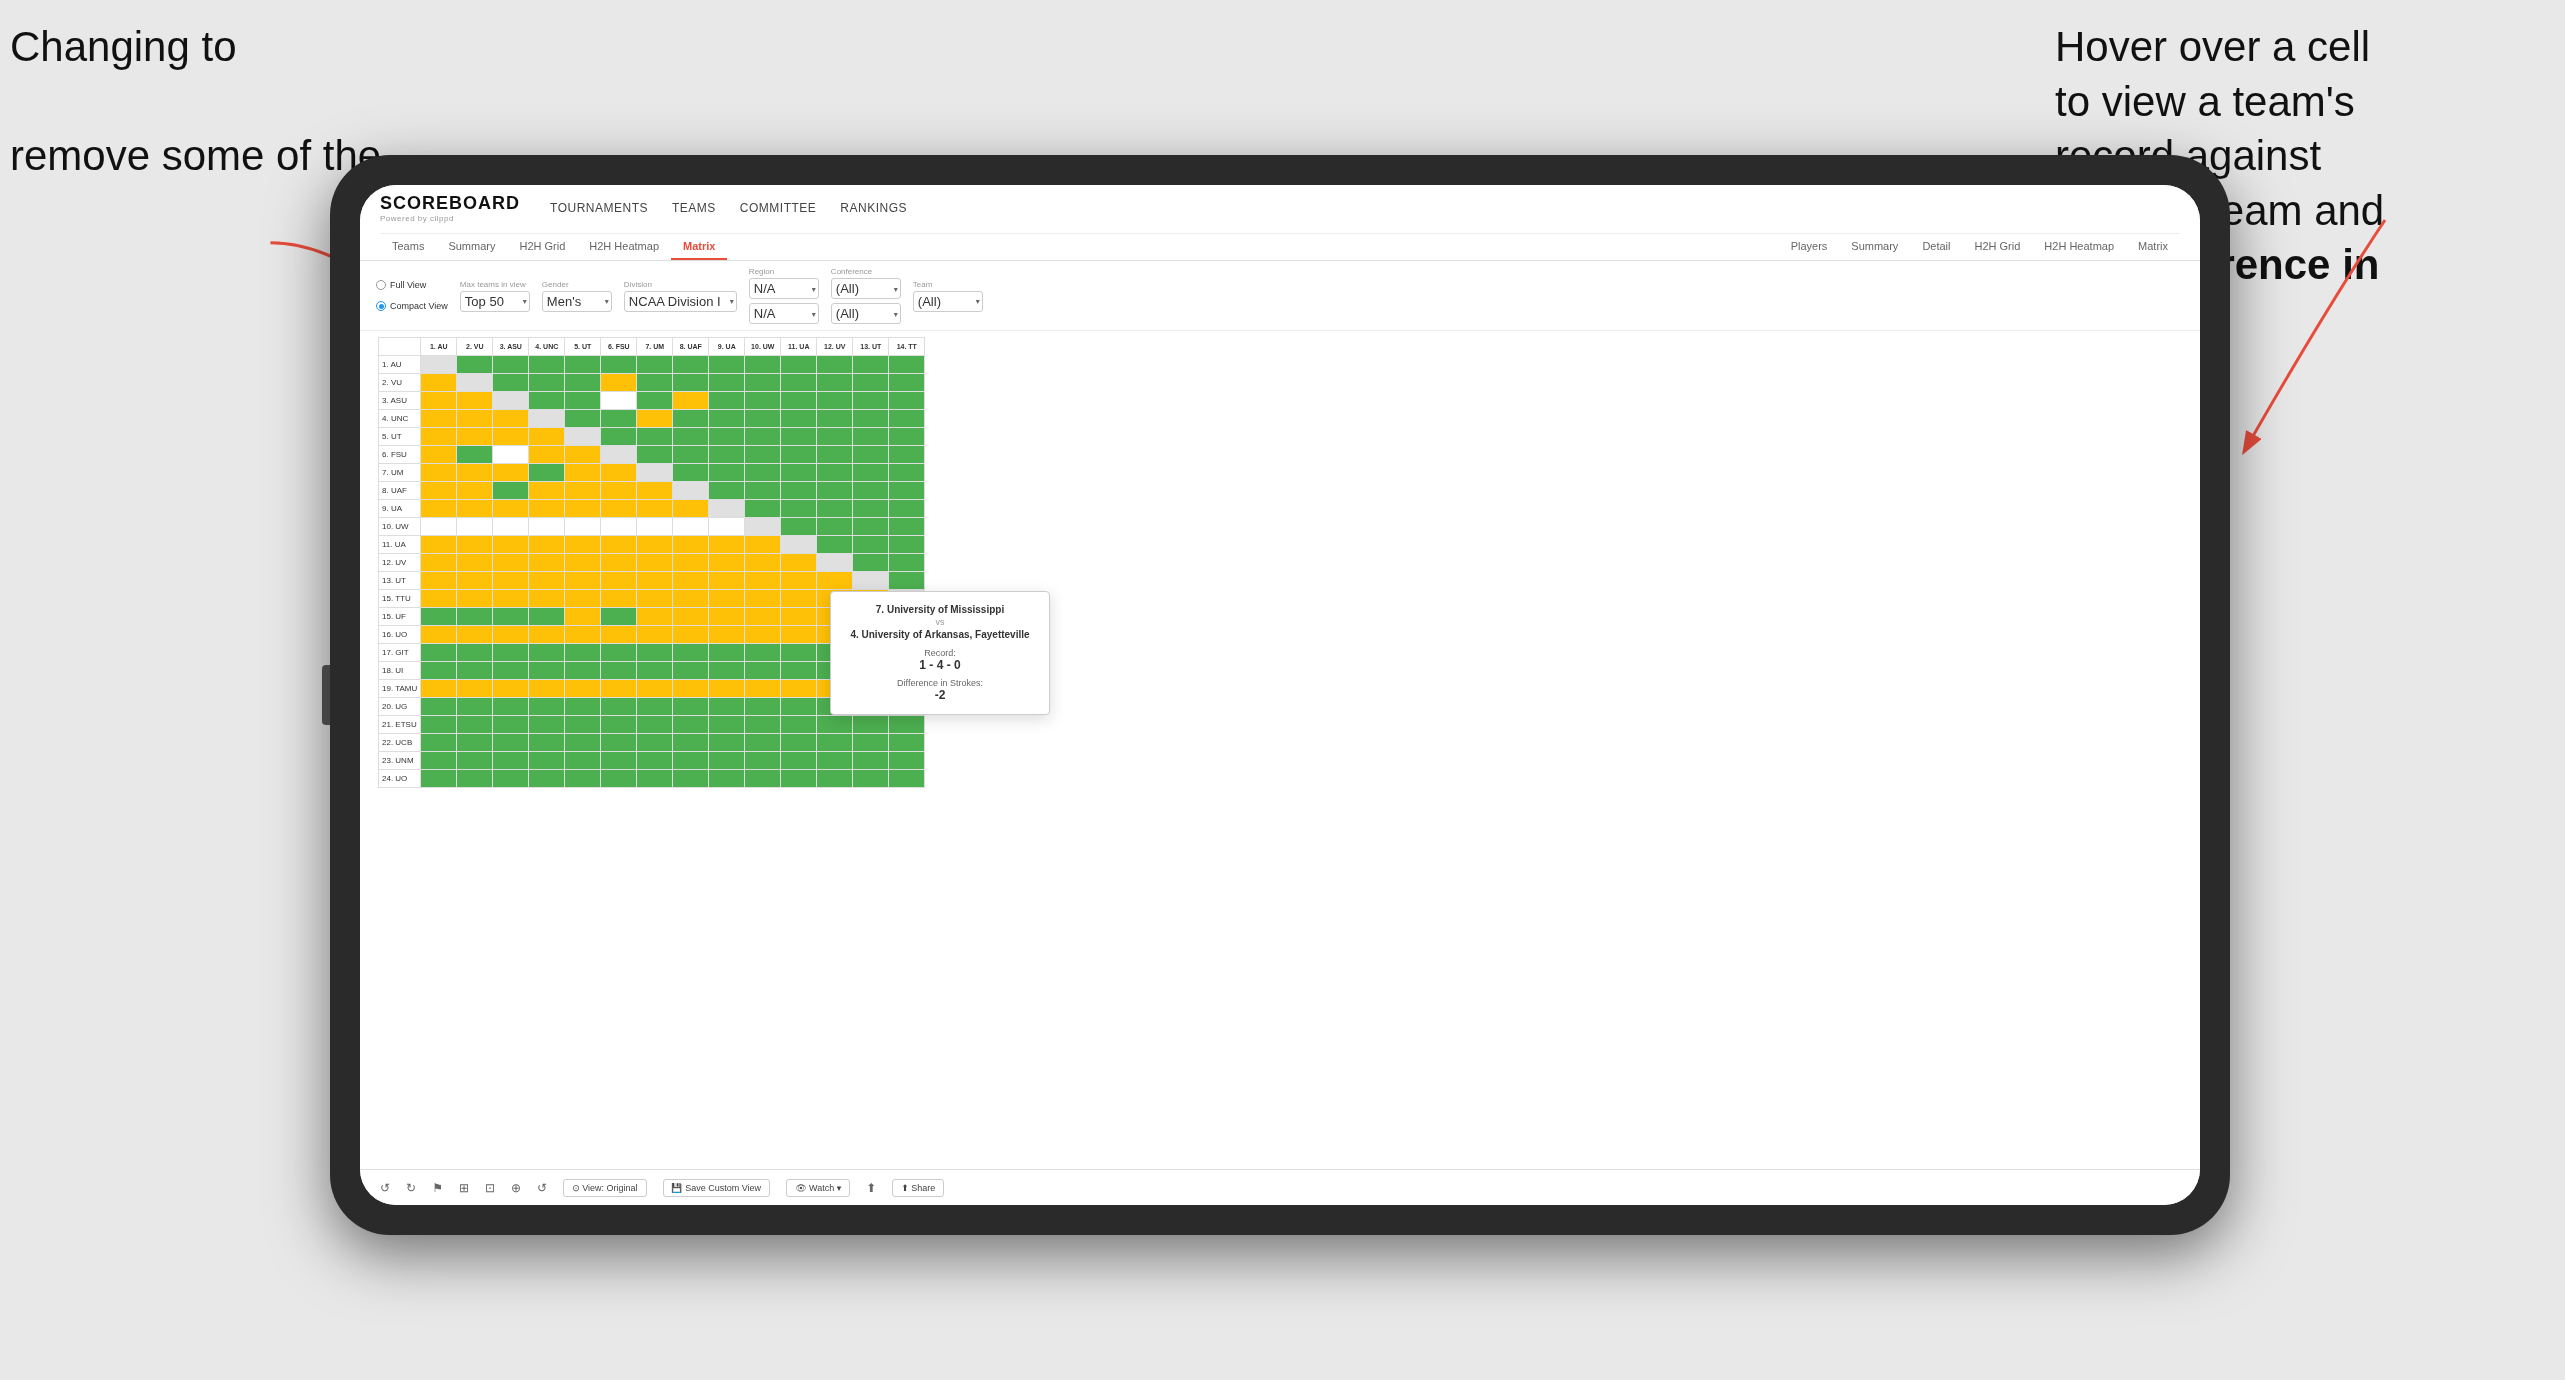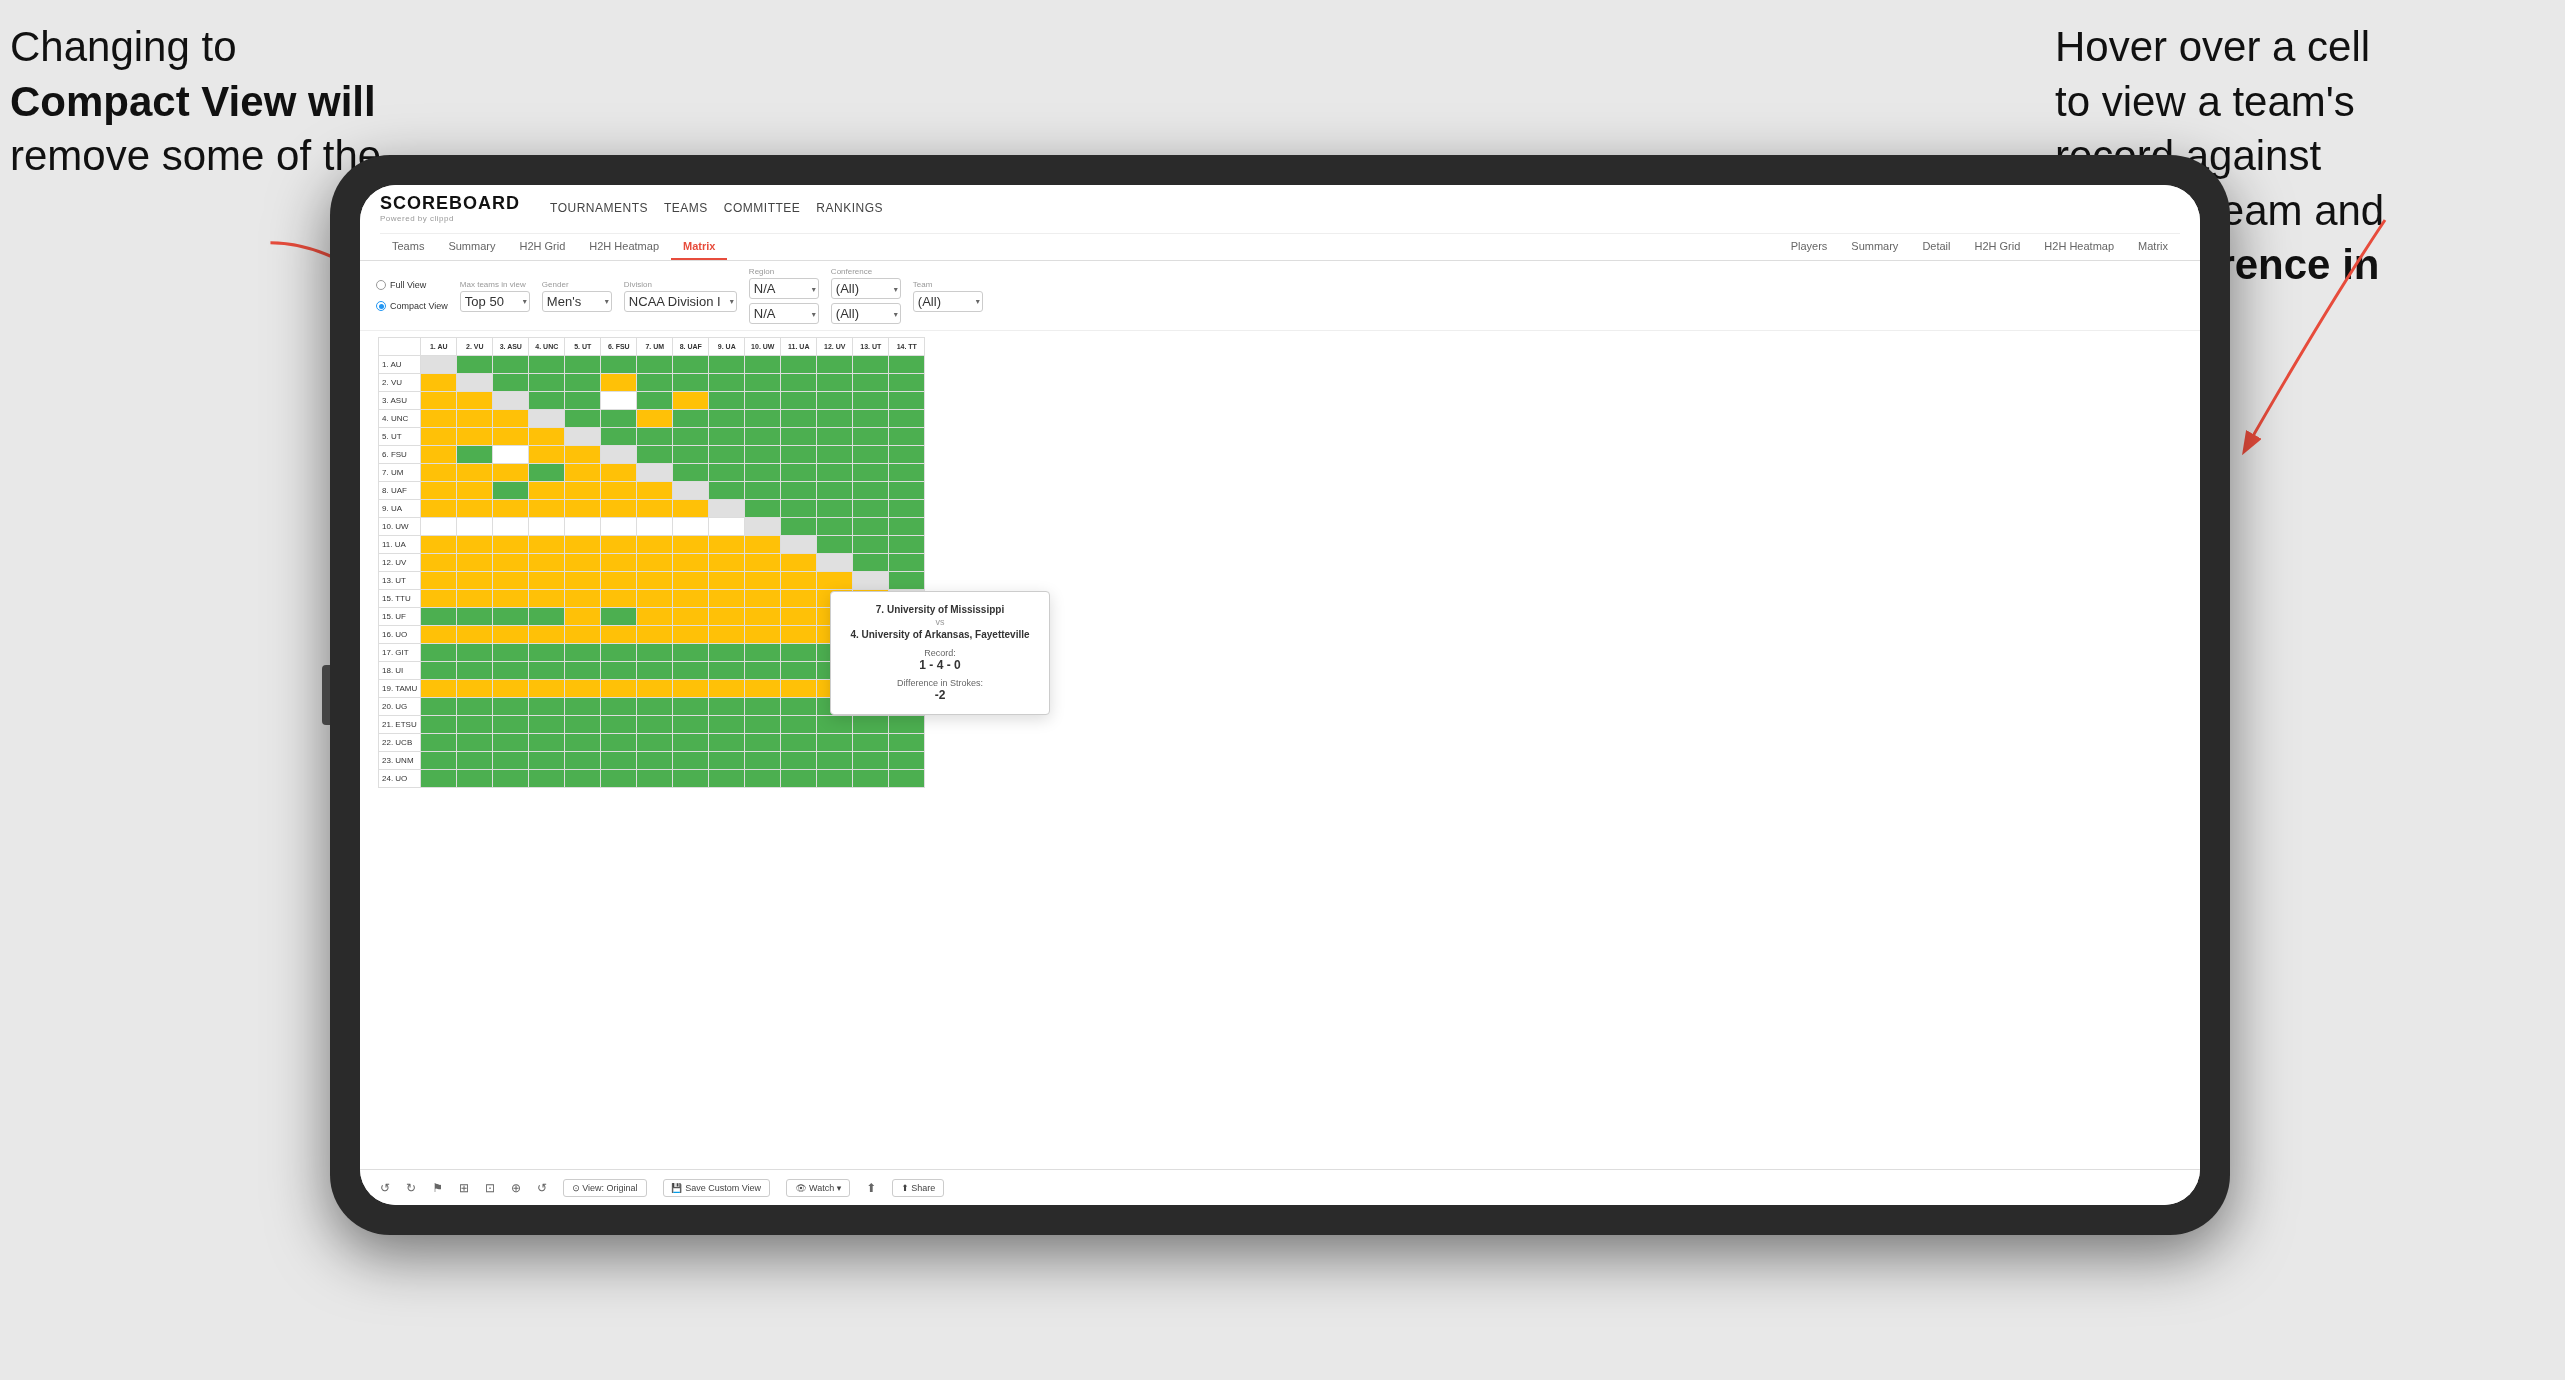--- a/index.html
+++ b/index.html
@@ -124,21 +124,21 @@
     }
 
     .logo-sub {
       font-size: 8px;
       color: #999;
       letter-spacing: 0.5px;
     }
 
     .nav-items {
       display: flex;
-      gap: 16px;
+      gap: 24px;
     }
 
     .nav-item {
       font-size: 12px;
       color: #444;
       cursor: pointer;
       letter-spacing: 0.5px;
     }
 
     
@@ -401,21 +401,21 @@
       border: 1px solid #ccc;
       padding: 3px 8px;
       border-radius: 3px;
     }
   </style>
 </head>
 <body>
 
 <div class="annotation-left">
   <span>Changing to</span><br>
-  <strong><span>Compact View</span> <span>will</span></strong><br>
+  <br>
   <span>remove some of the</span><br>
 </div>
 
 <div class="annotation-right">
   <span>Hover over a cell</span><br>
   <span>to view a team's</span><br>
   <span>record against</span><br>
   <span>another team and</span><br>
   <span>the <strong>Difference in<br>Strokes</strong></span>
 </div>

